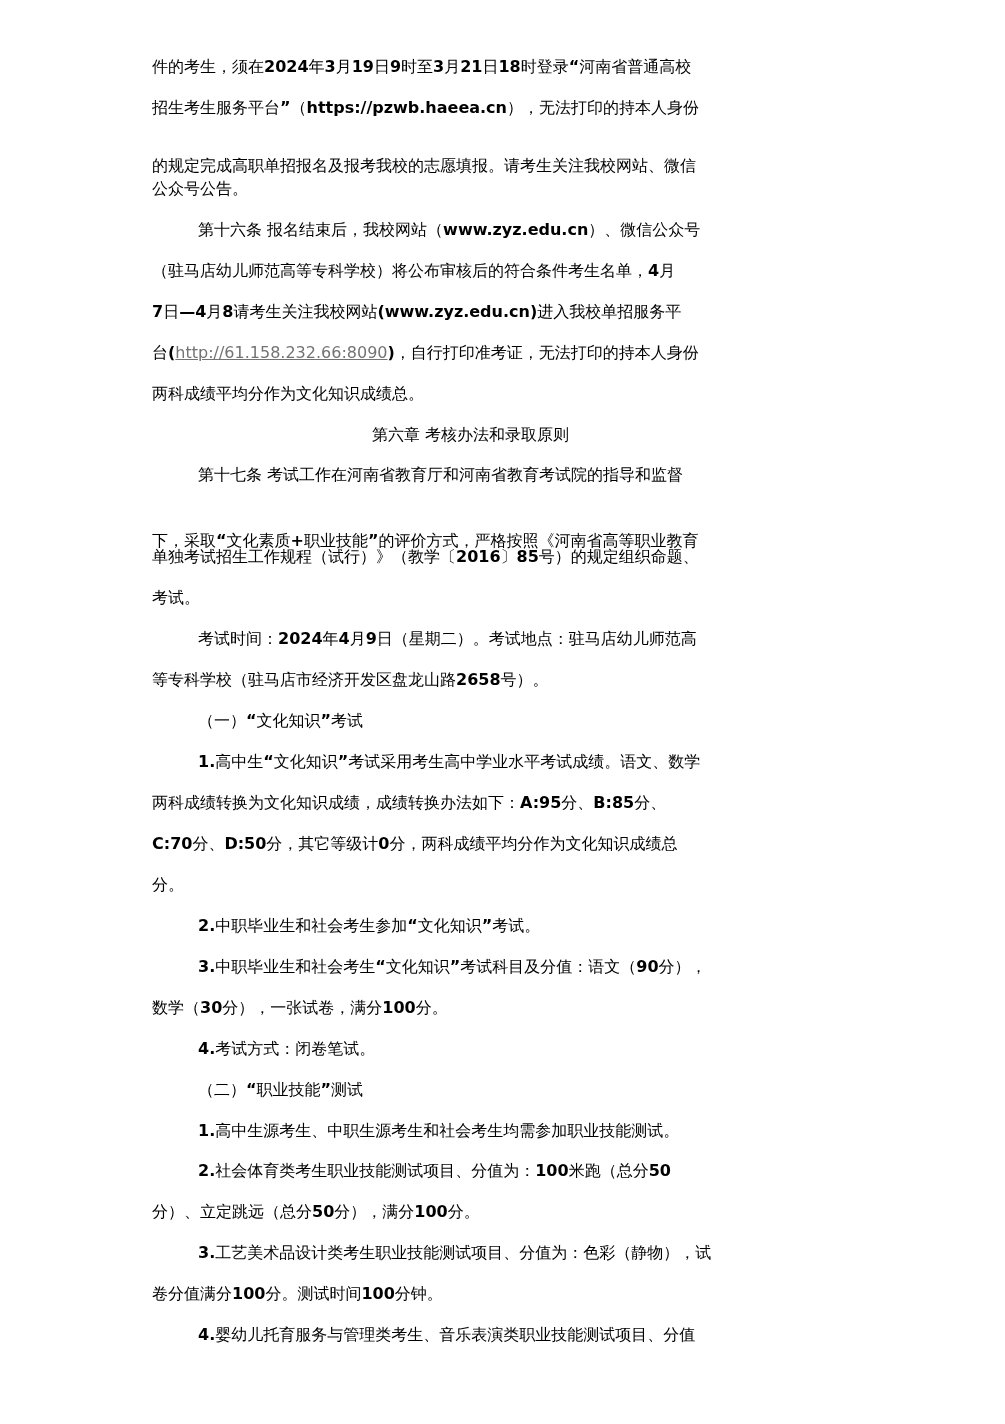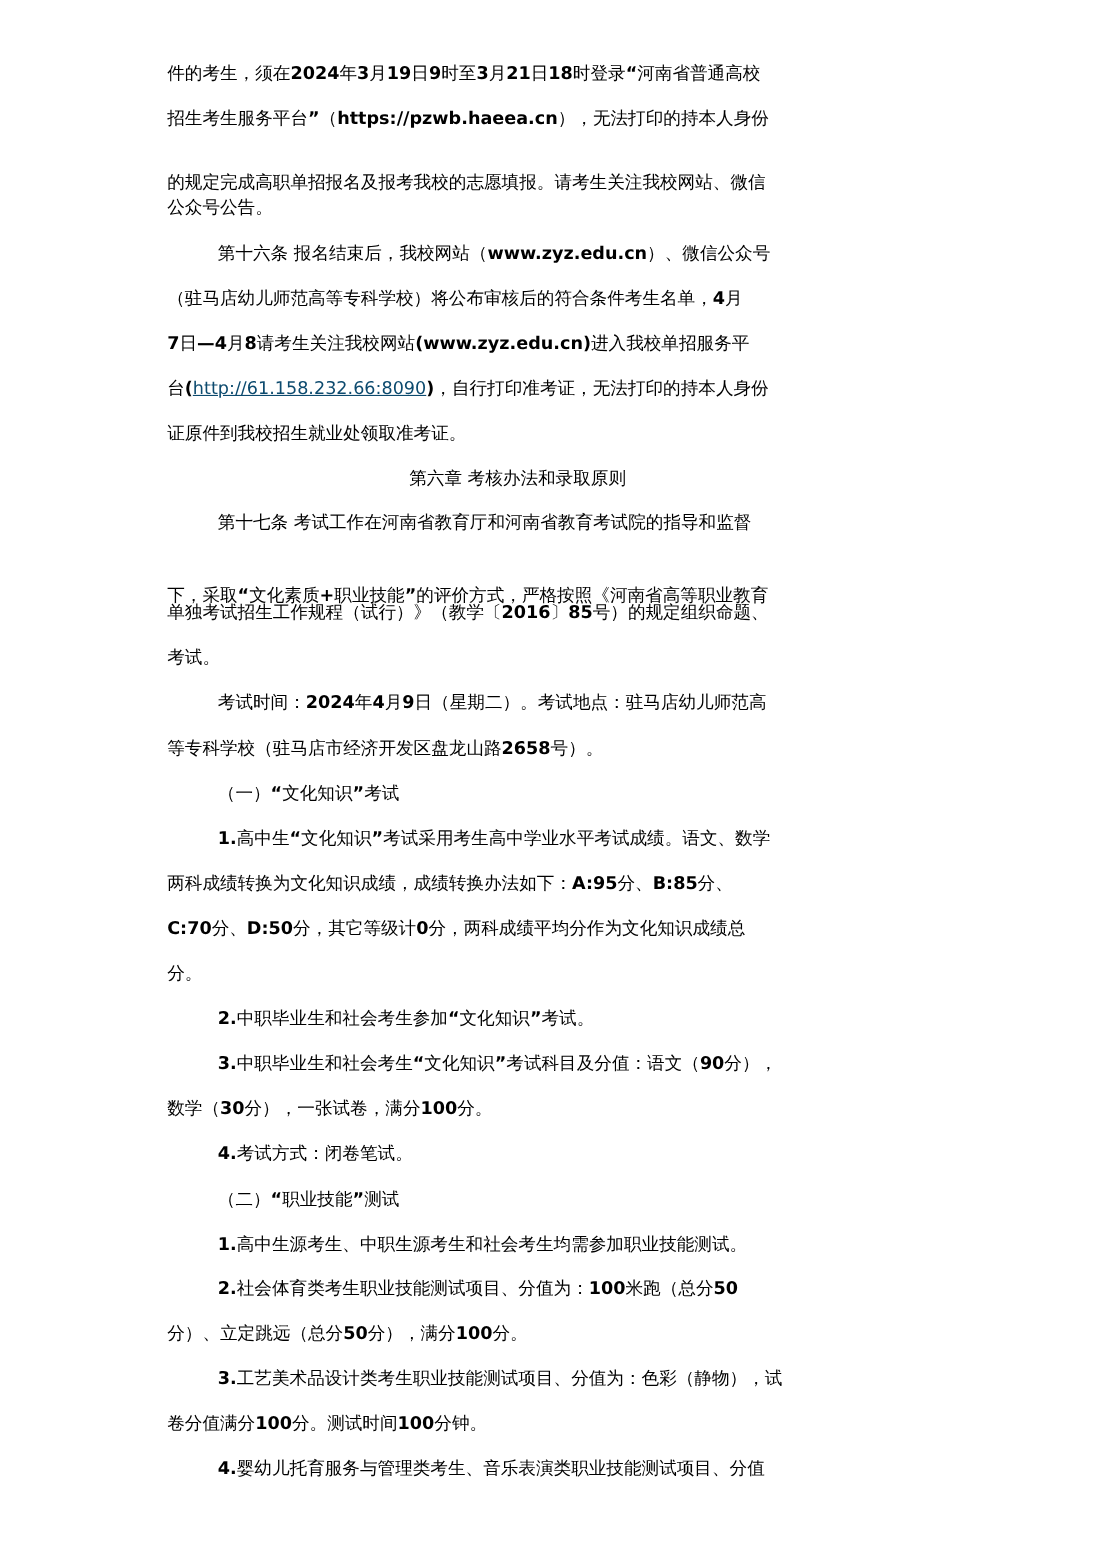--- a/index.html
+++ b/index.html
@@ -1,35 +1,35 @@
 <!DOCTYPE html>
 <html><head>
   <meta charset="utf-8">
   <style>
     html, body { margin: 0; padding: 0; background: #ffffff; }
     body { width: 1005px; height: 1424px; overflow: hidden; position: relative;
       font-family: "DejaVu Sans", sans-serif; color: #000; }
     .page { position: absolute; left: 152px; top: 46px; width: 705px; }
     .line { position: absolute; left: 0; height: 30px; font-size: 16px; line-height: 30px; white-space: nowrap; }
     .b { font-weight: bold; }
-    a.link { color: #0c4a6e; text-decoration: underline; }
+    a.link { color: #737373; text-decoration: underline; }
   </style>
 </head>
 <body>
 
 <div class="page" id="page">
     <div class="line" style="top: 6px; left: 0px;"><span>件的考生，须在</span><span class="b">2024</span><span>年</span><span class="b">3</span><span>月</span><span class="b">19</span><span>日</span><span class="b">9</span><span>时至</span><span class="b">3</span><span>月</span><span class="b">21</span><span>日</span><span class="b">18</span><span>时登录</span><span class="b">“</span><span>河南省普通高校</span></div>
     <div class="line" style="top: 47px; left: 0px;"><span>招生考生服务平台</span><span class="b">”</span><span>（</span><span class="b">https://pzwb.haeea.cn</span><span>），无法打印的持本人身份</span></div>
     <div class="line" style="top: 88px; left: 0px; margin-top: 17px;"><span>的规定完成高职单招报名及报考我校的志愿填报。请考生关注我校网站、微信</span></div>
     <div class="line" style="top: 128px; left: 0px;"><span>公众号公告。</span></div>
     <div class="line" style="top: 169px; left: 46px;"><span>第十六条  报名结束后，我校网站（</span><span class="b">www.zyz.edu.cn</span><span>）、微信公众号</span></div>
     <div class="line" style="top: 210px; left: 0px;"><span>（驻马店幼儿师范高等专科学校）将公布审核后的符合条件考生名单，</span><span class="b">4</span><span>月</span></div>
     <div class="line" style="top: 251px; left: 0px;"><span class="b">7</span><span>日</span><span class="b">—4</span><span>月</span><span class="b">8</span><span>请考生关注我校网站</span><span class="b">(www.zyz.edu.cn)</span><span>进入我校单招服务平</span></div>
     <div class="line" style="top: 292px; left: 0px;"><span>台</span><span class="b">(</span><a class="link" href="#">http://61.158.232.66:8090</a><span class="b">)</span><span>，自行打印准考证，无法打印的持本人身份</span></div>
-    <div class="line" style="top: 333px; left: 0px;"><span>证原件到我校招生就业处领取准考证。</span></div>
+    <div class="line" style="top: 333px; left: 0px;"><span>两科成绩平均分作为文化知识成绩总。</span></div>
     <div class="line" style="top: 374px; left: 220px;"><span>第六章  考核办法和录取原则</span></div>
     <div class="line" style="top: 414px; left: 46px;"><span>第十七条 考试工作在河南省教育厅和河南省教育考试院的指导和监督</span></div>
     <div class="line" style="top: 455px; left: 0px; margin-top: 25px;"><span>下，采取</span><span class="b">“</span><span>文化素质</span><span class="b">+</span><span>职业技能</span><span class="b">”</span><span>的评价方式，严格按照《河南省高等职业教育</span></div>
     <div class="line" style="top: 496px; left: 0px;"><span>单独考试招生工作规程（试行）》（教学〔</span><span class="b">2016</span><span>〕</span><span class="b">85</span><span>号）的规定组织命题、</span></div>
     <div class="line" style="top: 537px; left: 0px;"><span>考试。</span></div>
     <div class="line" style="top: 578px; left: 46px;"><span>考试时间：</span><span class="b">2024</span><span>年</span><span class="b">4</span><span>月</span><span class="b">9</span><span>日（星期二）。考试地点：驻马店幼儿师范高</span></div>
     <div class="line" style="top: 619px; left: 0px;"><span>等专科学校（驻马店市经济开发区盘龙山路</span><span class="b">2658</span><span>号）。</span></div>
     <div class="line" style="top: 660px; left: 46px;"><span>（一）</span><span class="b">“</span><span>文化知识</span><span class="b">”</span><span>考试</span></div>
     <div class="line" style="top: 701px; left: 46px;"><span class="b">1.</span><span>高中生</span><span class="b">“</span><span>文化知识</span><span class="b">”</span><span>考试采用考生高中学业水平考试成绩。语文、数学</span></div>
     <div class="line" style="top: 742px; left: 0px;"><span>两科成绩转换为文化知识成绩，成绩转换办法如下：</span><span class="b">A:95</span><span>分、</span><span class="b">B:85</span><span>分、</span></div>

